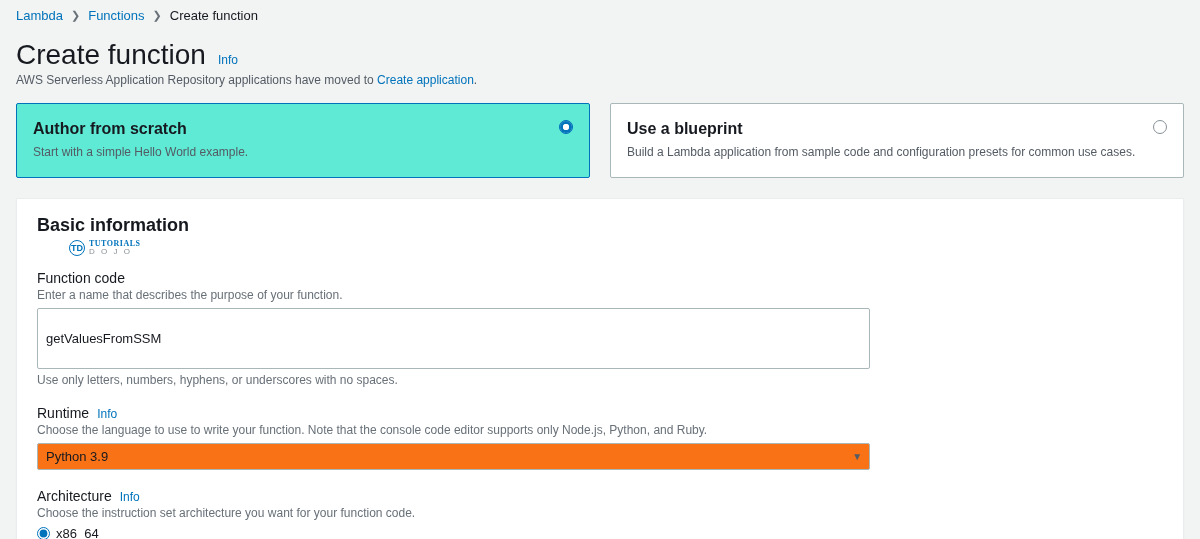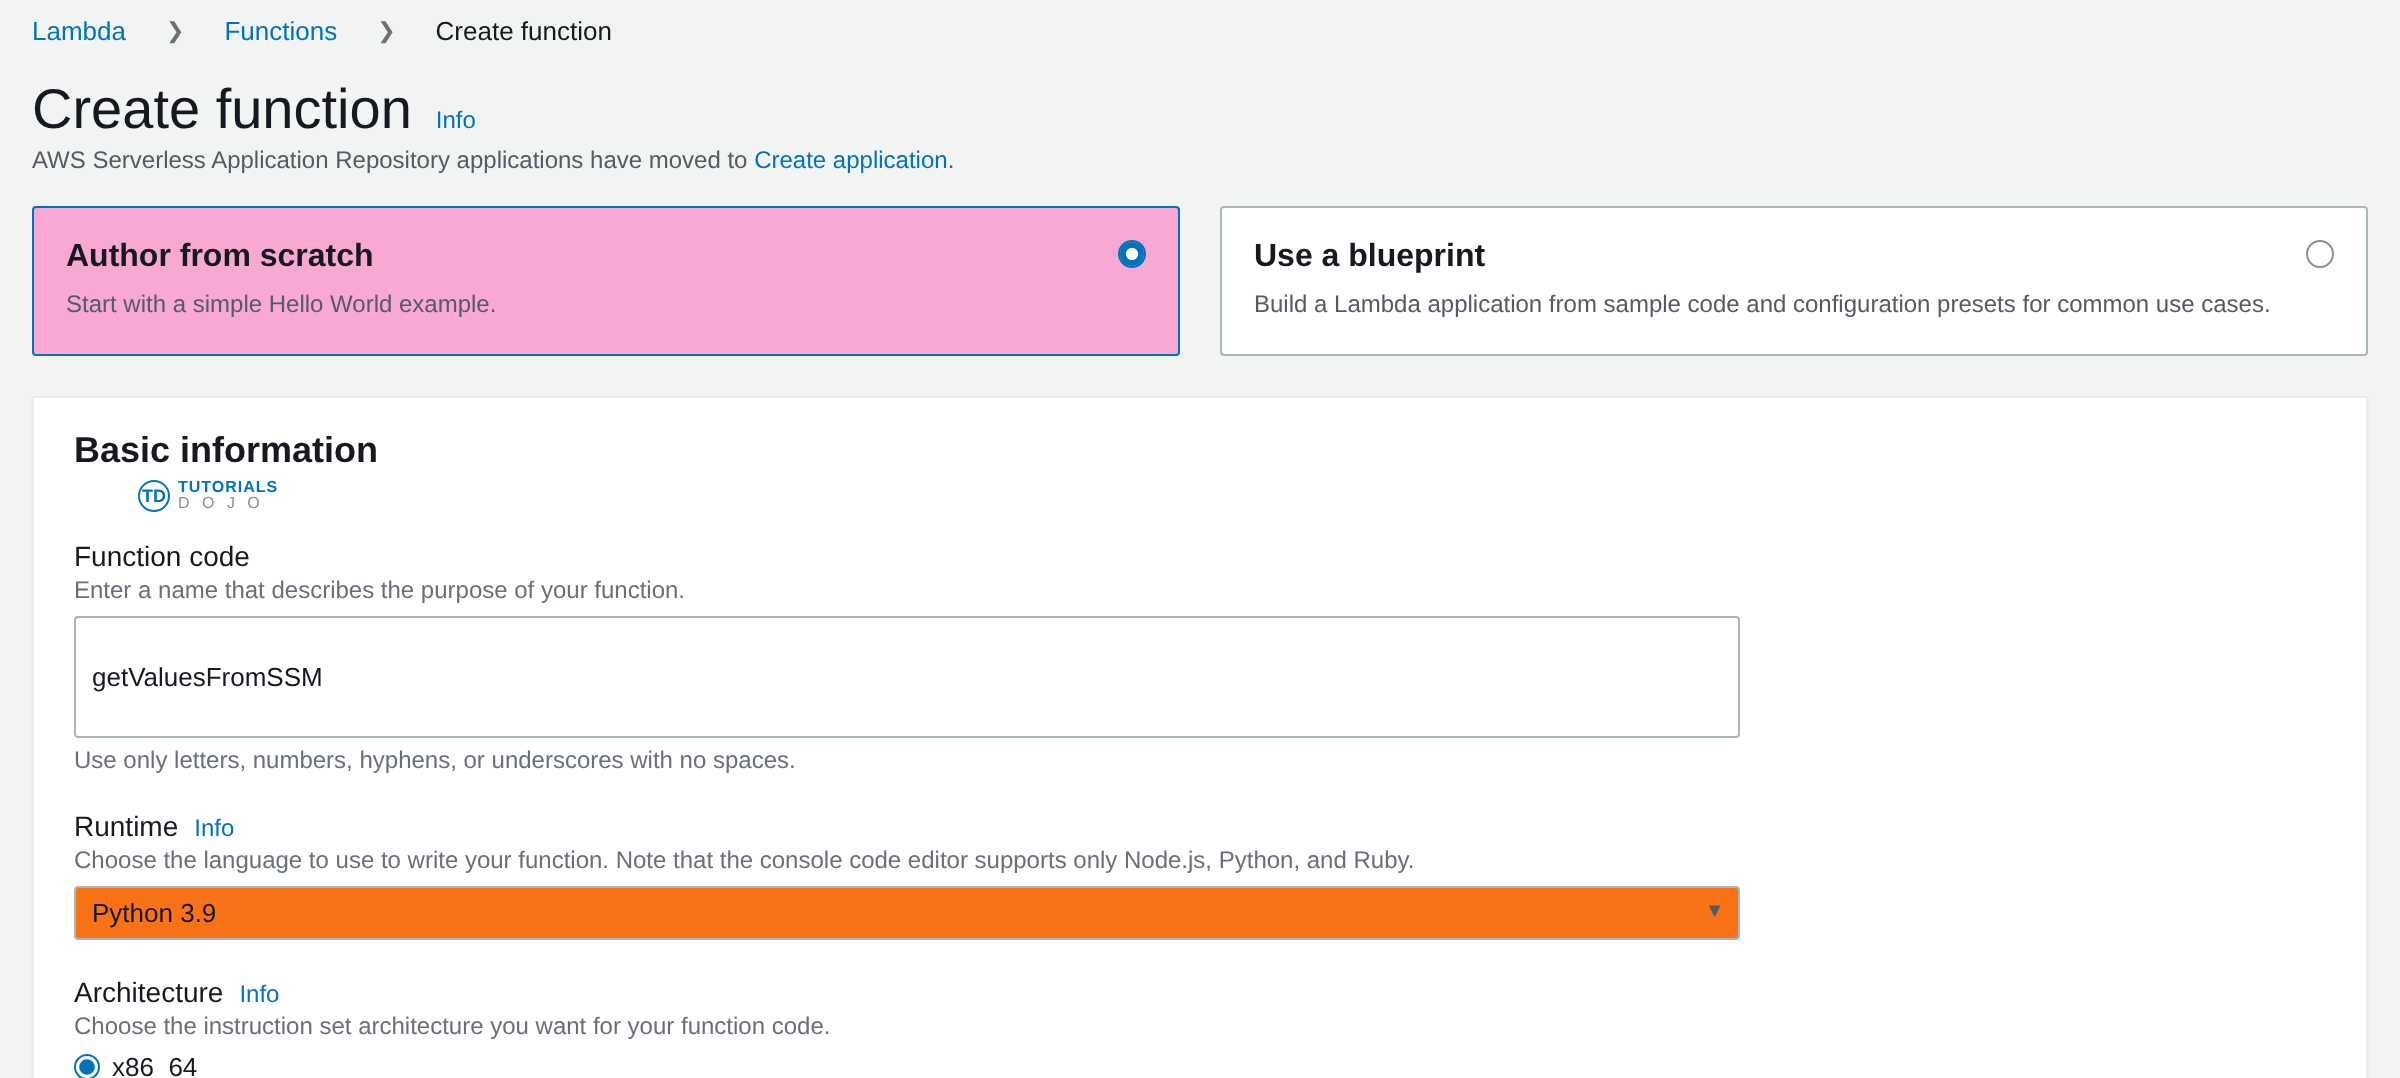--- a/index.html
+++ b/index.html
@@ -6,21 +6,21 @@
     body {
       font-family: "Amazon Ember", "Helvetica Neue", Arial, sans-serif;
       font-size: 14px;
       color: #16191f;
       background: #f2f3f3;
       padding: 8px 16px 16px 16px;
     }
     .breadcrumb {
       display: flex;
       align-items: center;
-      gap: 20px;
+      gap: 8px;
       font-size: 13px;
       margin-bottom: 16px;
     }
     .breadcrumb a { color: #0073bb; text-decoration: none; }
     .breadcrumb .sep { color: #687078; font-size: 11px; }
     .breadcrumb .current { color: #16191f; }
     .page-header { margin-bottom: 16px; }
     .page-title-row { display: flex; align-items: baseline; gap: 12px; margin-bottom: 2px; }
     .page-title { font-size: 28px; font-weight: 400; color: #16191f; }
     .info-link { color: #0073bb; font-size: 12px; text-decoration: none; }
@@ -37,21 +37,21 @@
       background: #fff;
       border: 1px solid #aab7b8;
       border-radius: 2px;
       padding: 16px 42px 16px 16px;
       position: relative;
       cursor: pointer;
       min-height: 72px;
     }
     .option-card.selected {
       border: 1px solid #0073bb;
-      background: #f9a8d4;
+      background: #5eead4;
     }
     .option-card .radio-outer {
       position: absolute;
       top: 16px;
       right: 16px;
       width: 14px;
       height: 14px;
       border-radius: 50%;
       border: 1px solid #879196;
       background: #fff;
@@ -82,21 +82,21 @@
       align-items: center;
       gap: 4px;
       margin-bottom: 14px;
     }
     .watermark .wm-icon {
       width: 16px; height: 16px; border: 1px solid #0073bb; border-radius: 50%;
       color: #0073bb; font-size: 9px; font-weight: 700;
       display: flex; align-items: center; justify-content: center; margin-left: 32px;
     }
     .watermark .wm-text { font-size: 8px; line-height: 1; letter-spacing: 0.5px; }
-    .watermark .wm-text .top { color: #0073bb; font-weight: 700; }
+    .watermark .wm-text .top { color: #0073bb; font-weight: 700; font-family: Liberation Serif, serif; }
     .watermark .wm-text .bot { color: #879196; letter-spacing: 2px; }
 
     .field { margin-bottom: 18px; }
     .field-label { font-size: 14px; font-weight: 400; color: #16191f; display: flex; align-items: baseline; gap: 8px; margin-bottom: 2px;}
     .field-desc { font-size: 12px; color: #687078; margin-bottom: 6px; }
     .field-hint { font-size: 12px; color: #687078; margin-top: 4px; }
     .text-input {
       width: 74%;
       max-width: 862px;
       padding: 22px 8px;

